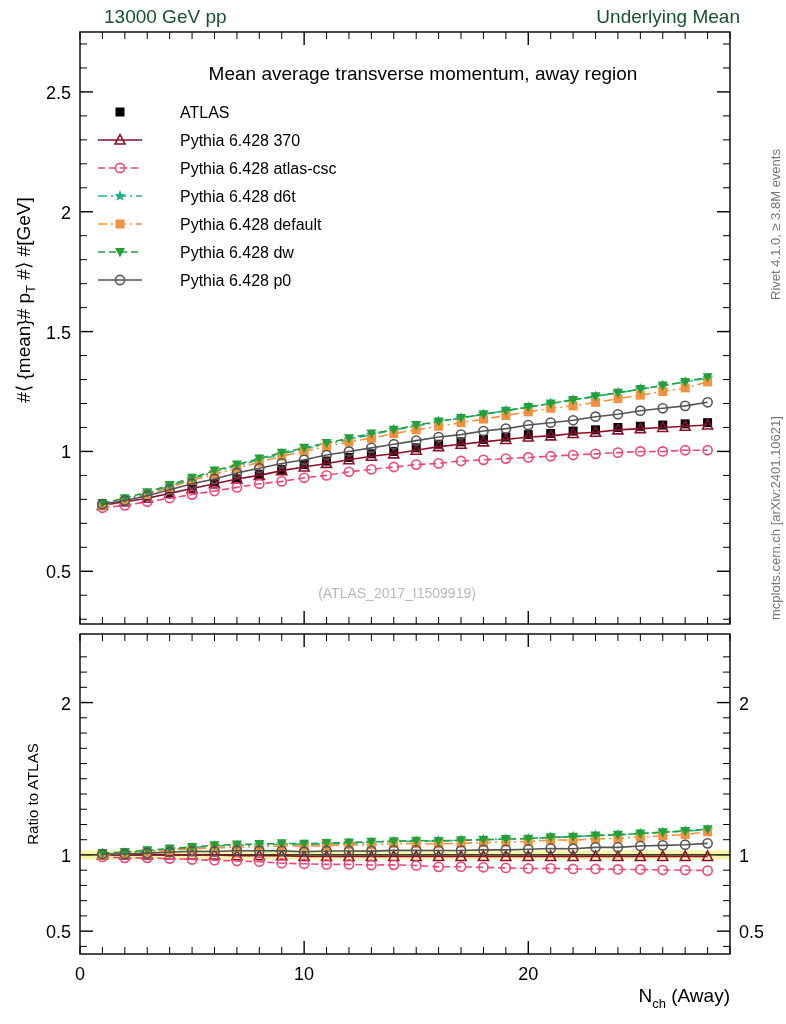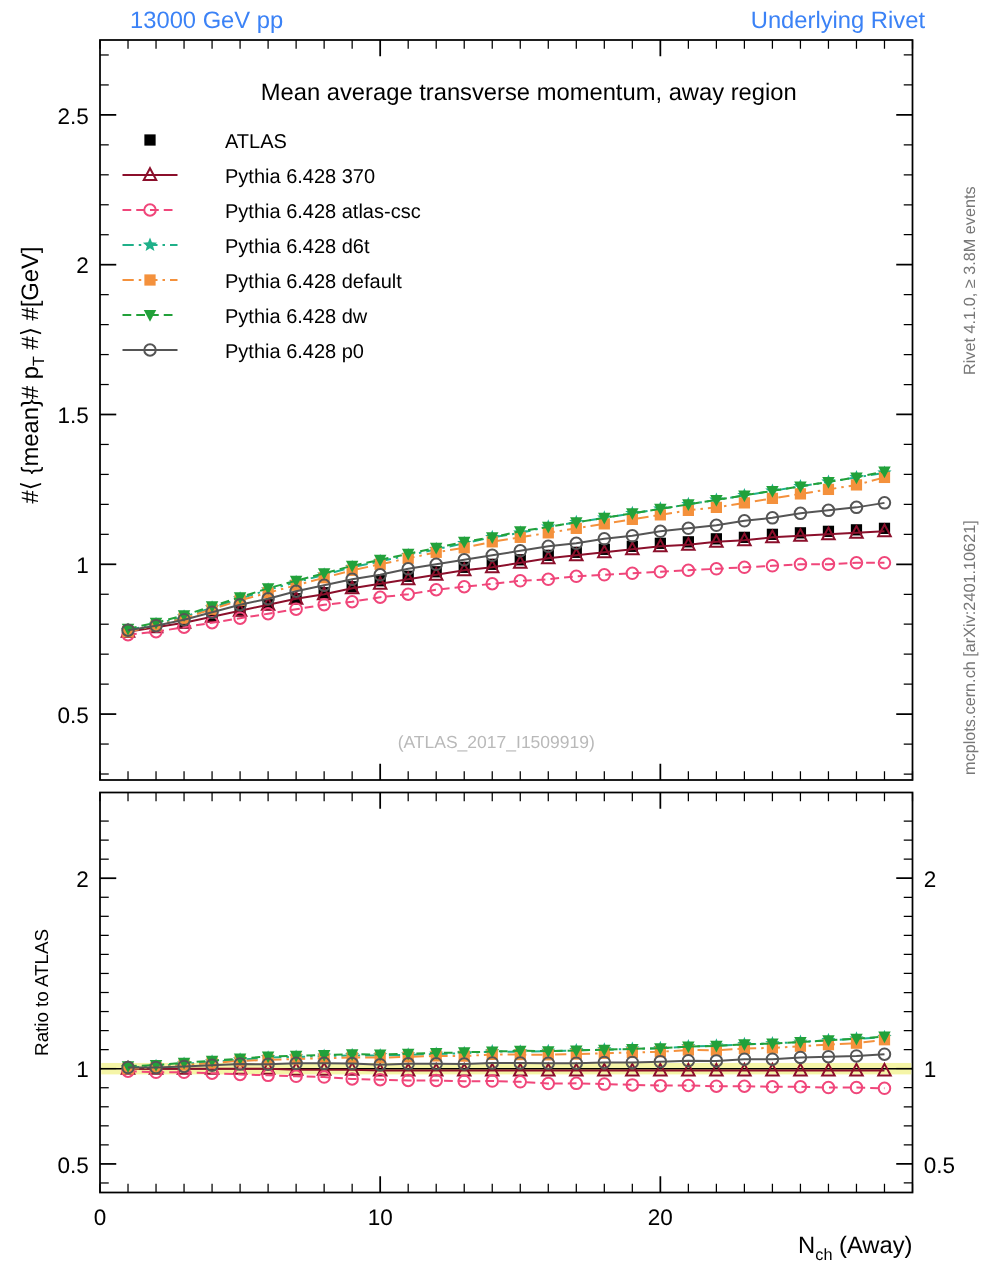--- a/index.html
+++ b/index.html
@@ -1,19 +1,19 @@
 <!DOCTYPE html>
 <html><head>
 <meta charset="utf-8">
 <style>
   html,body{margin:0;padding:0;background:#ffffff;}
   body{width:786px;height:1024px;font-family:"Liberation Sans",sans-serif;color:#000;}
   #root{position:relative;width:786px;height:1024px;overflow:hidden;}
 
-  .hdr{position:absolute;font-size:19px;color:#3b82f6;}
+  .hdr{position:absolute;font-size:19px;color:#14532d;}
   #hdr-left{left:104px;top:6px;}
   #hdr-right{right:46px;top:6px;}
 
   
   .rot{position:absolute;transform-origin:0 0;transform:rotate(-90deg);font-size:13px;color:#777;white-space:nowrap;}
   #rot-rivet{left:768px;top:300px;}
   #rot-arxiv{left:768px;top:620px;}
 
   svg{display:block;}
 
@@ -21,21 +21,21 @@
   .title-in{font-size:19px;fill:#000;font-family:"Liberation Sans",sans-serif;}
   .watermark{font-size:14px;fill:#b9b9b9;font-family:"Liberation Sans",sans-serif;}
   .leg-txt{font-size:16px;fill:#000;font-family:"Liberation Sans",sans-serif;}
 </style>
 </head>
 <body>
 
 <div id="root">
 
   <div class="hdr" id="hdr-left">13000 GeV pp</div>
-  <div class="hdr" id="hdr-right">Underlying Rivet</div>
+  <div class="hdr" id="hdr-right">Underlying Mean</div>
 
   <div class="rot" id="rot-rivet">Rivet 4.1.0,  ≥ 3.8M events</div>
   <div class="rot" id="rot-arxiv">mcplots.cern.ch [arXiv:2401.10621]</div>
 
   <svg id="plot" width="786" height="1024" style="position:absolute;left:0;top:0;">
       <rect x="80" y="32" width="650" height="592" fill="#fff" stroke="#000" stroke-width="1.4"></rect>
       <rect x="80" y="634" width="650" height="320" fill="#fff" stroke="#000" stroke-width="1.4"></rect>
       <line x1="80" y1="571.2712550607288" x2="93" y2="571.2712550607288" stroke="#000" stroke-width="1.4"></line>
       <line x1="730" y1="571.2712550607288" x2="717" y2="571.2712550607288" stroke="#000" stroke-width="1.4"></line>
       <text x="71" y="578.2712550607288" text-anchor="end" class="tick-lbl">0.5</text>

